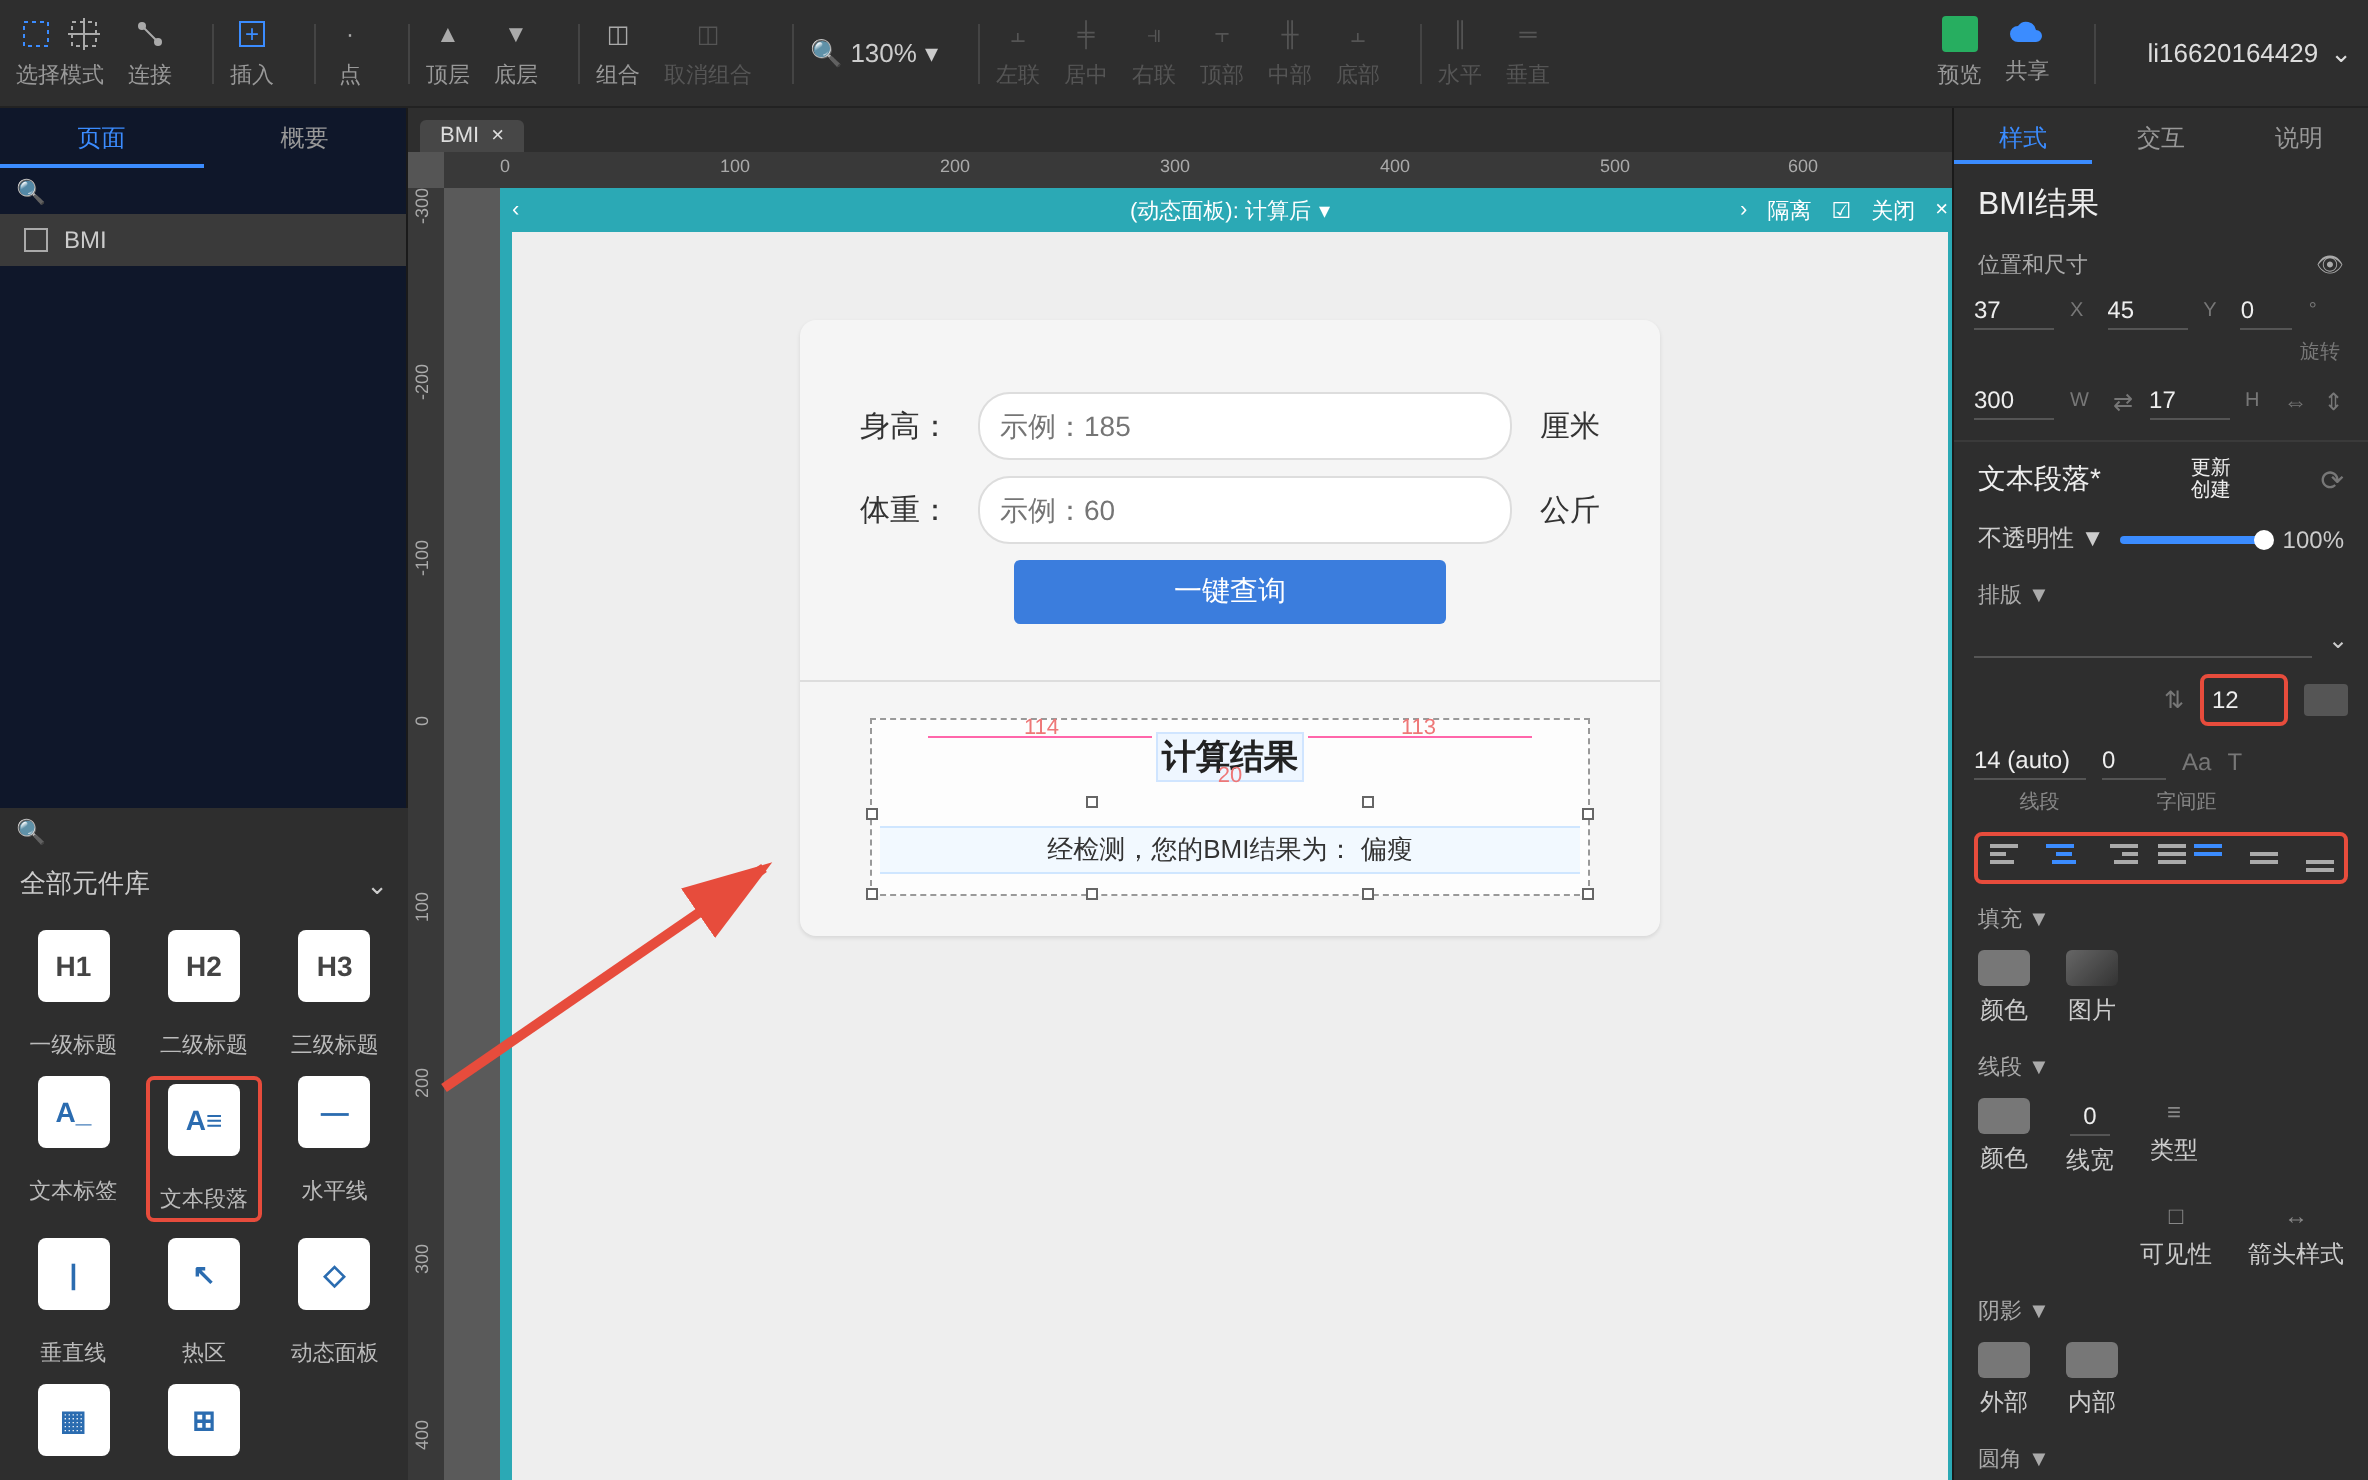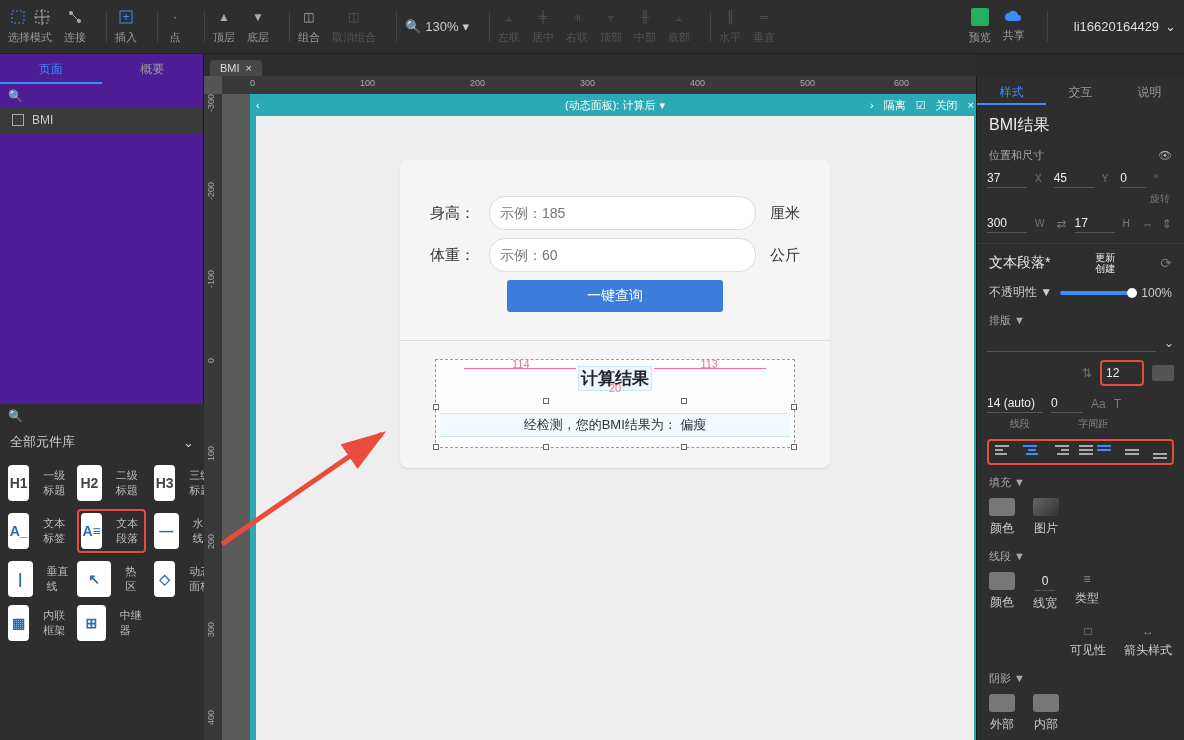--- a/index.html
+++ b/index.html
@@ -13,43 +13,43 @@
 .tool-icon.accent { color: #3b8cff; }
 .tool-label { font-size: 11px; color: #999; margin-top: 4px; }
 .tool-label.dim { color: #555; }
 .zoom-sel { color: #ccc; font-size: 13px; background: none; border: none; display: flex; align-items: center; gap: 4px; }
 .spacer { flex: 1; }
 .preview-btn { width: 18px; height: 18px; background: #27ae60; border-radius: 2px; }
 .share-btn { width: 20px; height: 14px; color: #3b8cff; }
 .user-box { display: flex; align-items: flex-start; gap: 6px; font-size: 13px; color: #ddd; margin-left: 16px; }
 
 
-.left-panel { position: absolute; left: 0; top: 54px; width: 204px; bottom: 0; background: #4c1d95; border-right: 1px solid #1a1a1a; }
+.left-panel { position: absolute; left: 0; top: 54px; width: 204px; bottom: 0; background: #0f172a; border-right: 1px solid #1a1a1a; }
 .lp-tabs { display: flex; height: 30px; }
 .lp-tab { flex: 1; text-align: center; line-height: 30px; font-size: 12px; color: #999; border-bottom: 2px solid transparent; }
 .lp-tab.active { color: #3b8cff; border-bottom-color: #3b8cff; }
 .lp-search-row { display: flex; align-items: center; padding: 4px 8px; gap: 6px; }
 .lp-search { flex: 1; background: none; border: none; color: #ccc; font-size: 13px; }
 .lp-mini-icon { width: 14px; height: 14px; color: #888; }
 .tree-item { padding: 6px 12px; display: flex; align-items: center; gap: 8px; background: #3a3a3a; }
 .tree-page-icon { width: 12px; height: 12px; border: 1px solid #aaa; }
 
 
 .lib-panel { position: absolute; left: 0; width: 204px; bottom: 0; top: 404px; background: #2e2e2e; }
 .lib-tabs { display: flex; height: 30px; }
 .lib-dropdown { padding: 6px 10px; font-size: 13px; display: flex; align-items: center; justify-content: space-between; }
 .lib-grid { display: grid; grid-template-columns: repeat(3, 1fr); gap: 8px; padding: 8px; }
-.lib-item { display: flex; flex-direction: row; align-items: center; gap: 14px; }
+.lib-item { display: flex; flex-direction: column; align-items: center; gap: 14px; }
 .lib-thumb { width: 36px; height: 36px; background: #fff; border-radius: 4px; display: flex; align-items: center; justify-content: center; color: #444; font-weight: bold; font-size: 14px; }
 .lib-thumb.blue-text { color: #2b6cb0; }
 .lib-item-label { font-size: 11px; color: #bbb; }
 .lib-item.highlighted { border: 2px solid #e74c3c; border-radius: 4px; padding: 2px; }
 
 
-.right-panel { position: absolute; right: 0; top: 54px; width: 208px; bottom: 0; background: #2e2e2e; border-left: 1px solid #1a1a1a; font-size: 12px; margin-top: 23px; }
+.right-panel { position: absolute; right: 0; top: 54px; width: 208px; bottom: 0; background: #2e2e2e; border-left: 1px solid #1a1a1a; font-size: 12px; }
 .rp-tabs { display: flex; height: 28px; }
 .rp-section-title { padding: 10px 12px 6px; font-size: 16px; color: #eee; font-weight: 500; }
 .rp-subhead { padding: 6px 12px 2px; font-size: 11px; color: #aaa; display: flex; justify-content: space-between; align-items: center; }
 .rp-row { display: flex; gap: 8px; padding: 4px 10px; align-items: center; }
 .rp-input { background: none; border: none; border-bottom: 1px solid #555; color: #eee; width: 40px; font-size: 12px; padding: 2px 0; }
 .rp-unit { font-size: 10px; color: #777; margin-right: 4px; }
 .rp-label-block { font-size: 10px; color: #888; text-align: center; flex: 1; }
 .rp-group-title { padding: 8px 12px 4px; font-size: 14px; color: #eee; border-top: 1px solid #3a3a3a; margin-top: 6px; display:flex; justify-content: space-between; align-items:center;}
 .rp-opacity-row { display: flex; align-items: center; gap: 8px; padding: 6px 12px; }
 .rp-slider { flex: 1; height: 4px; background: #3b8cff; border-radius: 2px; position: relative; }

